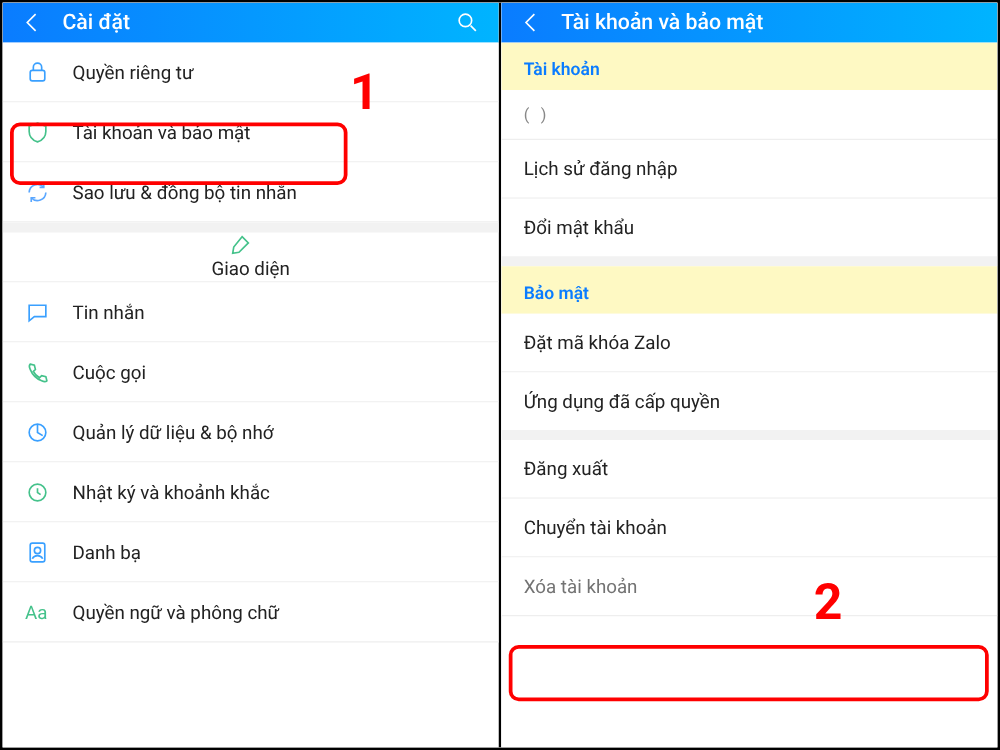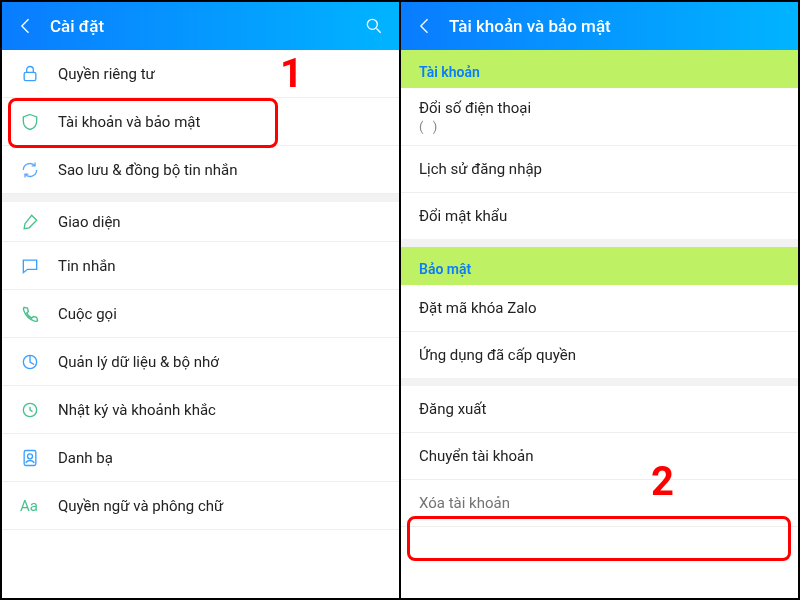--- a/index.html
+++ b/index.html
@@ -16,21 +16,21 @@
     display: flex;
     flex-direction: column;
     background: #fff;
     overflow: hidden;
     position: relative;
   }
   .panel.left { border-right: 2px solid #000; }
   .header {
     background: linear-gradient(90deg, #0a7cff 0%, #00b4ff 100%);
     color: #fff;
-    height: 48px;
+    height: 32px;
     display: flex;
     align-items: center;
     padding: 0 14px;
   }
   .back-arrow {
     width: 20px; height: 20px;
     display: inline-flex; align-items: center; justify-content: center;
     margin-right: 14px;
   }
   .header-title {
@@ -47,39 +47,40 @@
     display: flex;
     align-items: center;
     padding: 0 18px;
     height: 48px;
     border-bottom: 1px solid #eee;
     background: #fff;
     position: relative;
   }
   .row.sep {
     border-top: 8px solid #f2f2f2;
+    flex-direction: column;
   }
   .icon-slot {
     width: 28px;
     display: flex;
     align-items: center;
     justify-content: flex-start;
     margin-right: 10px;
   }
   .row-label {
     font-size: 15px;
     color: #222;
   }
   .row-label.danger { color: #ff3b30; }
   .section-title {
     font-size: 14px;
     font-weight: 600;
     color: #0a7cff;
     padding: 14px 18px 8px 18px;
-    background: #bef264;
+    background: #fef9c3;
   }
   .row2 {
     padding: 11px 18px;
     border-bottom: 1px solid #eee;
     background: #fff;
   }
   .row2 .row-label { font-size: 15px; color: #222; }
   .row2 .sub { font-size: 13px; color: #888; margin-top: 2px; letter-spacing: 3px; }
   .row2.sep-after { border-bottom: 8px solid #f2f2f2; }
   .row2.plain { padding: 14px 18px; }
@@ -232,21 +233,20 @@
           <path d="M15 4l-8 8 8 8"></path>
         </svg>
     </span>
     <span class="header-title">Tài khoản và bảo mật</span>
   </div>
 
   <div class="list">
     <div class="section-title">Tài khoản</div>
 
     <div class="row2">
-      <div class="row-label">Đổi số điện thoại</div>
       <div class="sub">(           )</div>
     </div>
     <div class="row2 plain">
       <div class="row-label">Lịch sử đăng nhập</div>
     </div>
     <div class="row2 plain sep-after">
       <div class="row-label">Đổi mật khẩu</div>
     </div>
 
     <div class="section-title">Bảo mật</div>

